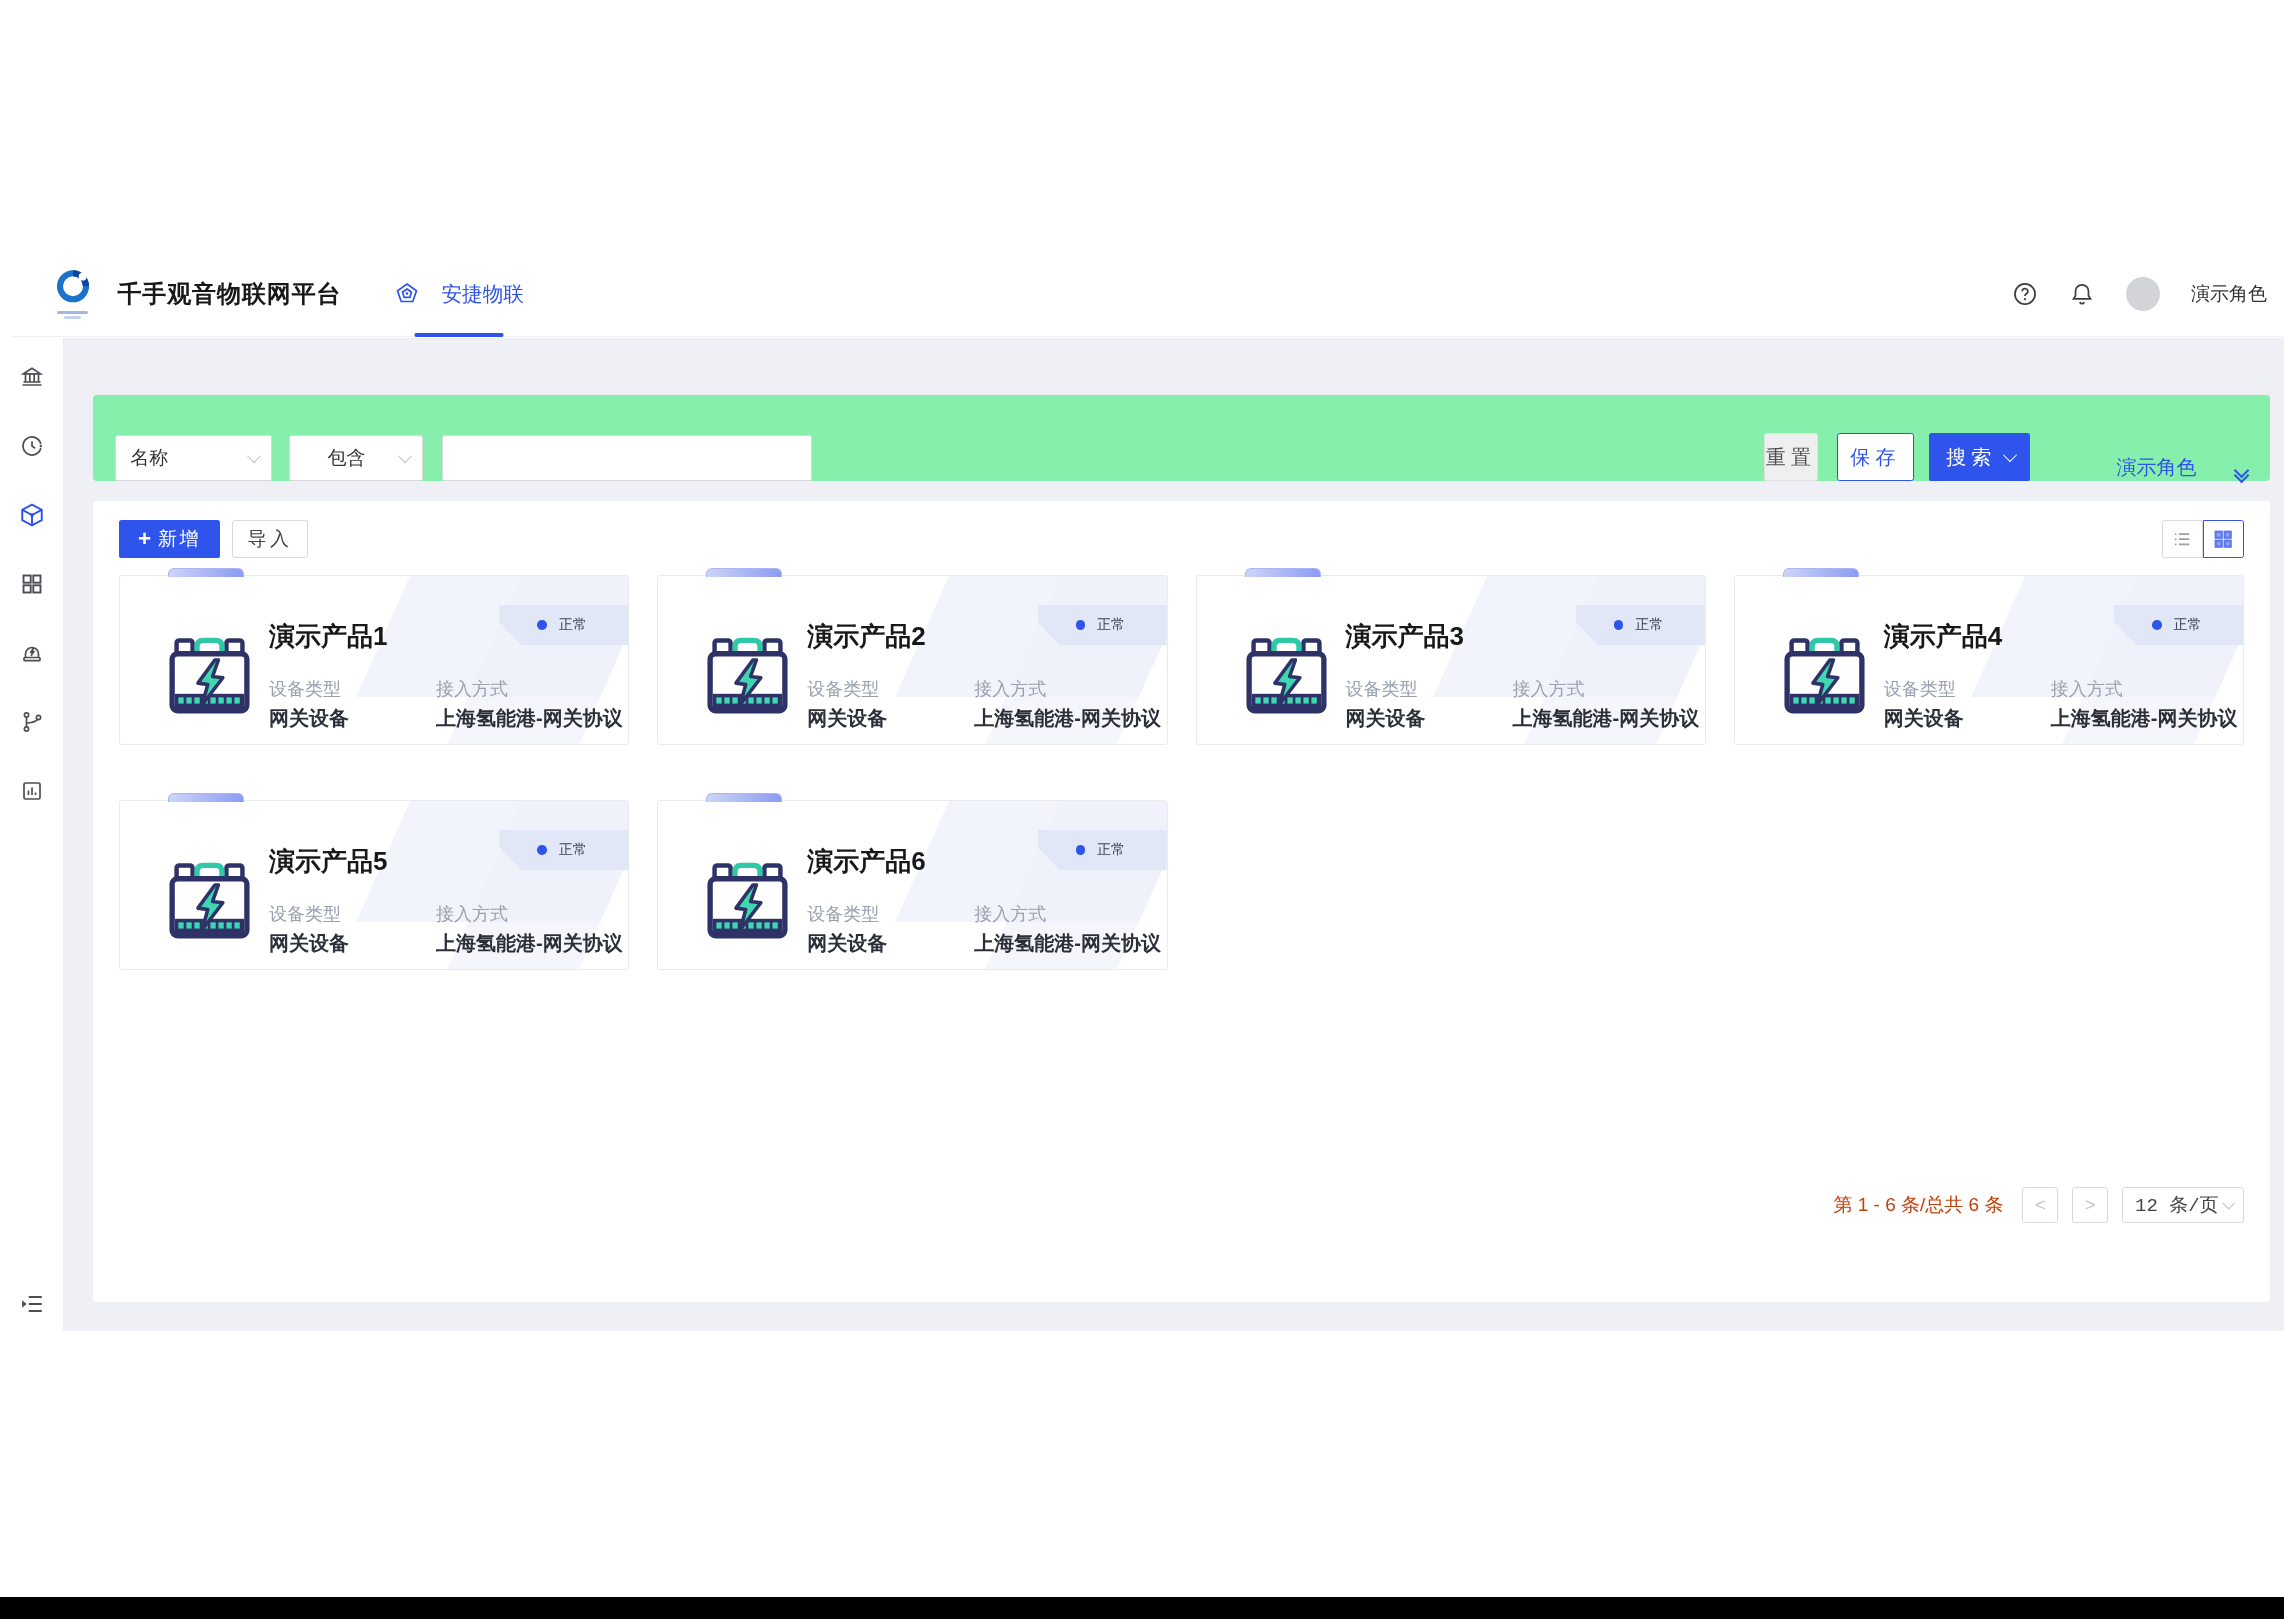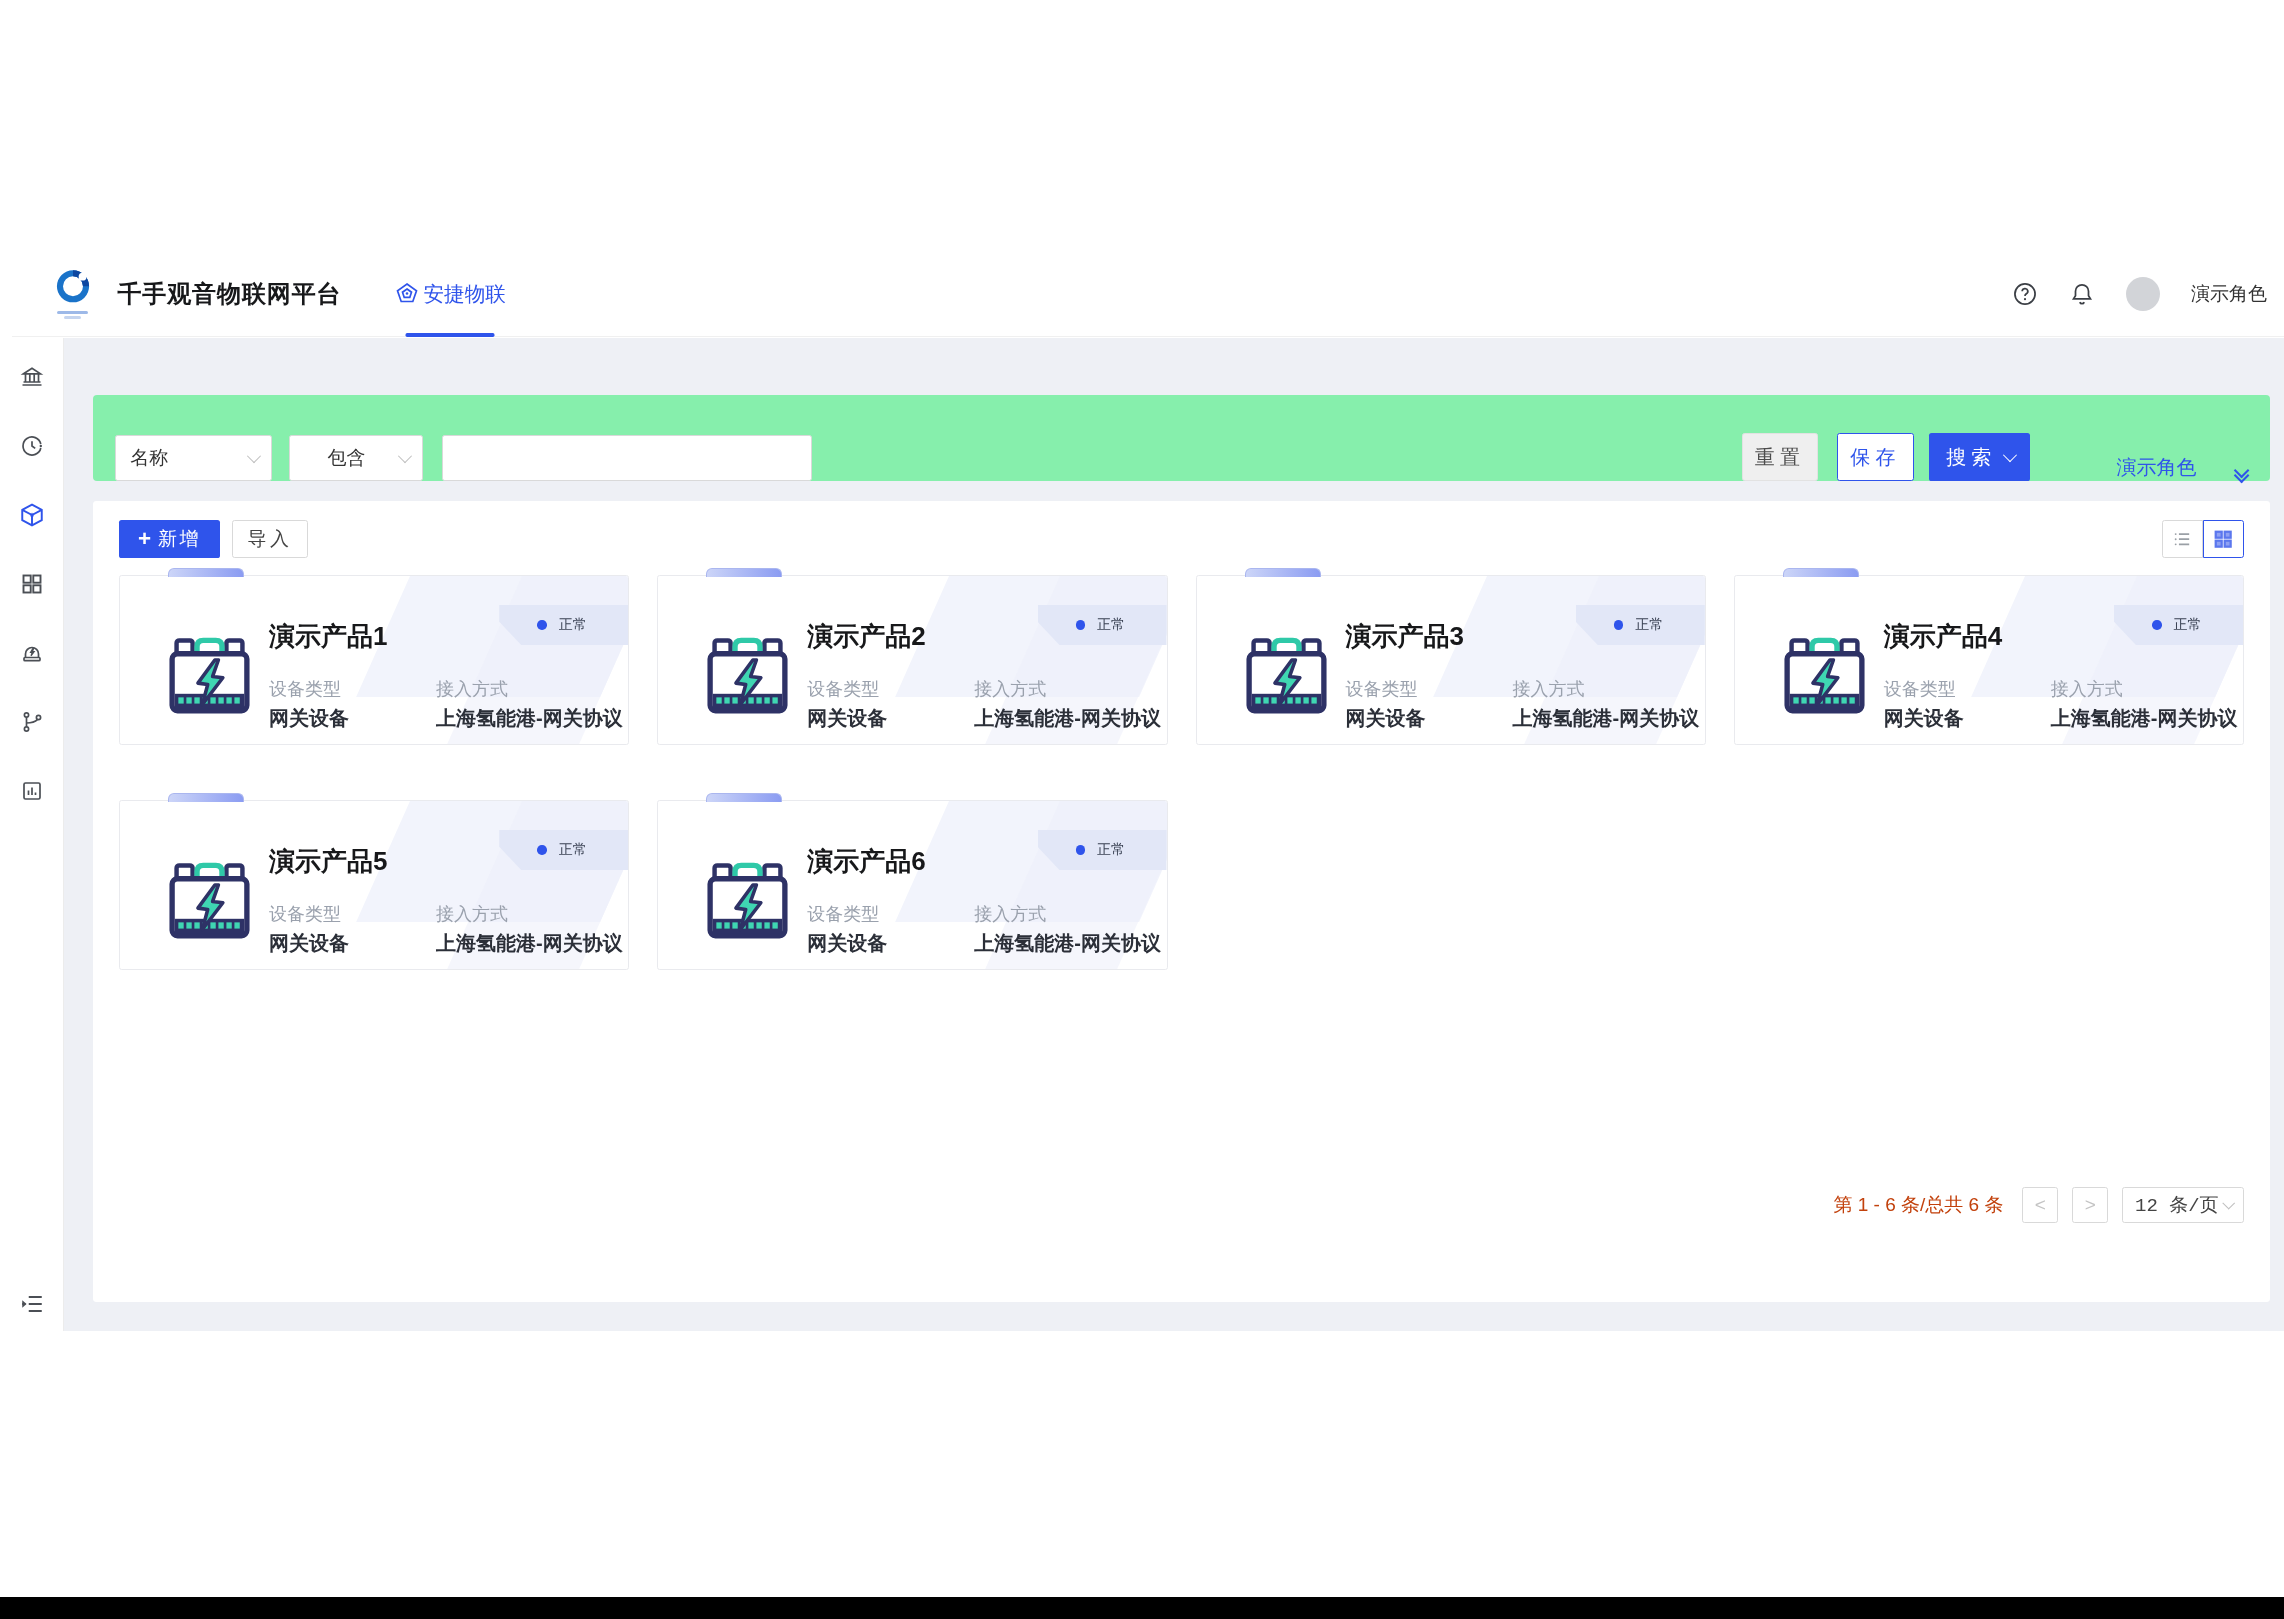--- a/index.html
+++ b/index.html
@@ -15,21 +15,21 @@
   .side { position:absolute; top:87px; left:0; bottom:0; width:64px; background:#fff;
           border-right:0.9px solid #ececec; display:flex; flex-direction:column; align-items:center;
           padding-top:22.4px; gap:35px; z-index:2; }
   .content { position:absolute; top:87px; left:64px; right:0; bottom:0; background:#eef0f5; }
 
   
   .logo-wrap { margin-left:38px; width:45px; display:flex; flex-direction:column; align-items:center; gap:2.6px; }
   .logo-sub1 { width:31px; height:3.4px; background:#9db9e8; border-radius:1.7px; }
   .logo-sub2 { width:17px; height:2.6px; background:#c4d4ef; border-radius:1.7px; }
   .app-title { margin-left:22.4px; font-size:24px; font-weight:bold; color:#17181a; letter-spacing:0.9px; }
-  .tab { margin-left:53px; height:100%; display:flex; align-items:center; gap:5px;
+  .tab { margin-left:53px; height:100%; display:flex; align-items:center; gap:23px;
          color:var(--primary); font-size:20.6px; position:relative; cursor:pointer; }
   .tab::after { content:""; position:absolute; left:50%; transform:translateX(-50%);
                 bottom:-0.9px; width:89px; height:4.3px; background:var(--primary); border-radius:1.7px; }
   .hdr-right { margin-left:auto; margin-right:17px; display:flex; align-items:center; gap:31px; }
   .avatar { width:34px; height:34px; border-radius:50%; background:#d2d4d8; }
   .user-name { font-size:19px; color:#333; }
 
   
   .side-item { width:40px; height:34px; display:flex; align-items:center; justify-content:center;
                color:#4b4f55; cursor:pointer; }
@@ -45,21 +45,21 @@
   .sel-field { width:157px; margin-right:17px; }
   .sel-op { width:134px; margin-right:19px;padding-left:37px; }
   .chev { width:10.3px; height:10.3px; border-right:1.7px solid #bfbfbf; border-bottom:1.7px solid #bfbfbf;
           transform:rotate(45deg) translateY(-2.6px); }
   .chev.white { border-color:#fff; }
   .kw-input { width:370px; height:46px; border:0.9px solid #d9d9d9; border-radius:2.6px; font-size:19px;
               padding:0 12px; outline:none; }
   .f-spacer { flex:1; }
   .btn { border:none; cursor:pointer; font-size:20px; border-radius:2.6px; letter-spacing:5.2px;
          display:inline-flex; align-items:center; justify-content:center; }
-  .btn-reset { width:76px; height:48px; background:#efefef; border:0.9px solid #e2e2e2; color:#4c4c4c; margin-right:19px; }
+  .btn-reset { width:54px; height:48px; background:#efefef; border:0.9px solid #e2e2e2; color:#4c4c4c; margin-right:19px; }
   .btn-save { width:77px; height:48px; background:#fff; border:0.9px solid var(--primary); color:var(--primary); margin-right:15.5px; }
   .btn-search { width:101px; height:48px; background:var(--primary); color:#fff; gap:6.9px; }
   .more-link { margin-left:86px; font-size:20px; color:var(--primary); cursor:pointer; }
   .dbl-chev { margin-left:40px; display:flex; flex-direction:column; gap:0px; cursor:pointer; }
   .dbl-chev i { width:11.2px; height:11.2px; border-right:2.6px solid var(--primary);
                 border-bottom:2.6px solid var(--primary); transform:rotate(45deg); display:block; }
   .dbl-chev i + i { margin-top:-6px; }
 
   
   .main-panel { position:absolute; left:29px; top:163px; width:2177px; height:801px; background:#fff;

